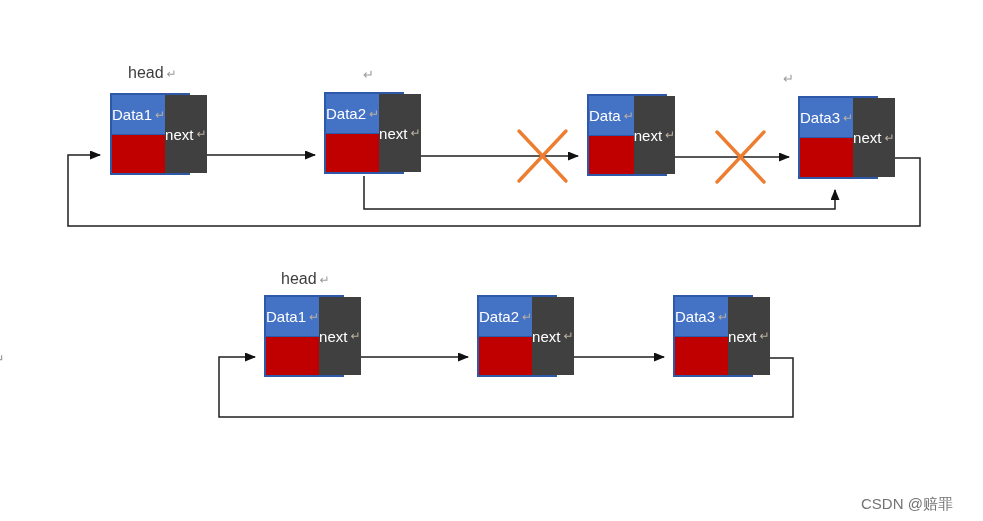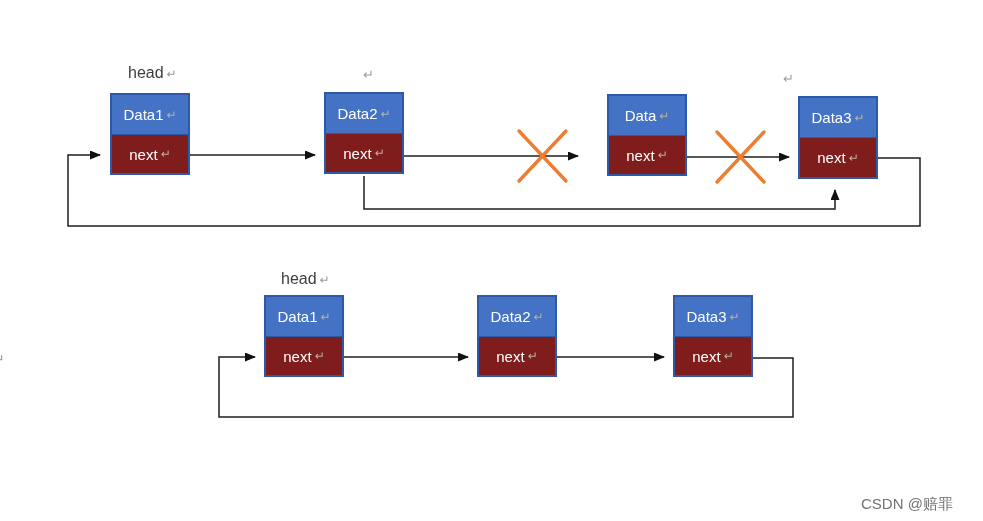--- a/index.html
+++ b/index.html
@@ -4,30 +4,30 @@
 <style>
   html,body { margin:0; padding:0; background:#fff; }
   .screen {
     position:relative; width:983px; height:521px; background:#ffffff;
     overflow:hidden; font-family:"Liberation Sans", sans-serif;
   }
   svg.connectors { position:absolute; left:0; top:0; width:983px; height:521px; }
 
   .node {
     position:absolute; width:80px; box-sizing:border-box;
-    border:2px solid #2E59A8; display:flex; flex-direction:column;
+    border:2px solid #2E59A8; display:flex; flex-direction:row;
     background:#C00000;
   }
   .node-data {
     height:39px; background:#4472C4; border-bottom:1px solid #2E59A8;
     display:flex; align-items:center; justify-content:center;
     color:#ffffff; font-size:15px;
   }
   .node-next {
-    flex:1; background:#7f1d1d;
+    flex:1; background:#404040;
     display:flex; align-items:center; justify-content:center;
     color:#ffffff; font-size:15px;
   }
   .pilcrow { color:#b9b0a1; font-size:12px; margin-left:3px; line-height:1; }
 
   .head-label {
     position:absolute; font-size:16px; color:#3d3d3d; white-space:nowrap;
   }
   .head-label .pilcrow { color:#9a9a9a; }
 
@@ -119,21 +119,21 @@
     <div class="node-data">
       <span>Data2</span>
         <span class="pilcrow">↵</span>
     </div>
     <div class="node-next">
       <span>next</span>
         <span class="pilcrow">↵</span>
     </div>
   </div>
 
-  <div class="node" style="left:587px; top:94px; height:82px;margin-left:20px;">
+  <div class="node" style="left:587px; top:94px; height:82px;">
     <div class="node-data">
       <span>Data</span>
         <span class="pilcrow">↵</span>
     </div>
     <div class="node-next">
       <span>next</span>
         <span class="pilcrow">↵</span>
     </div>
   </div>
 

